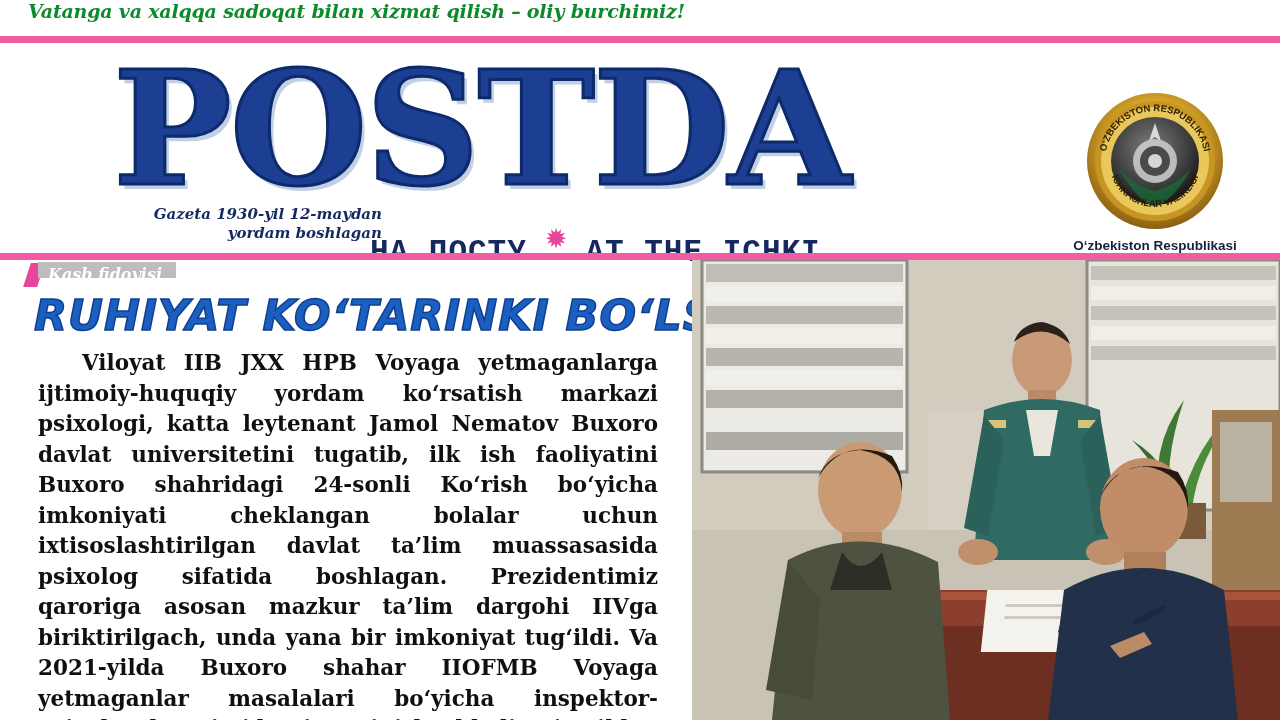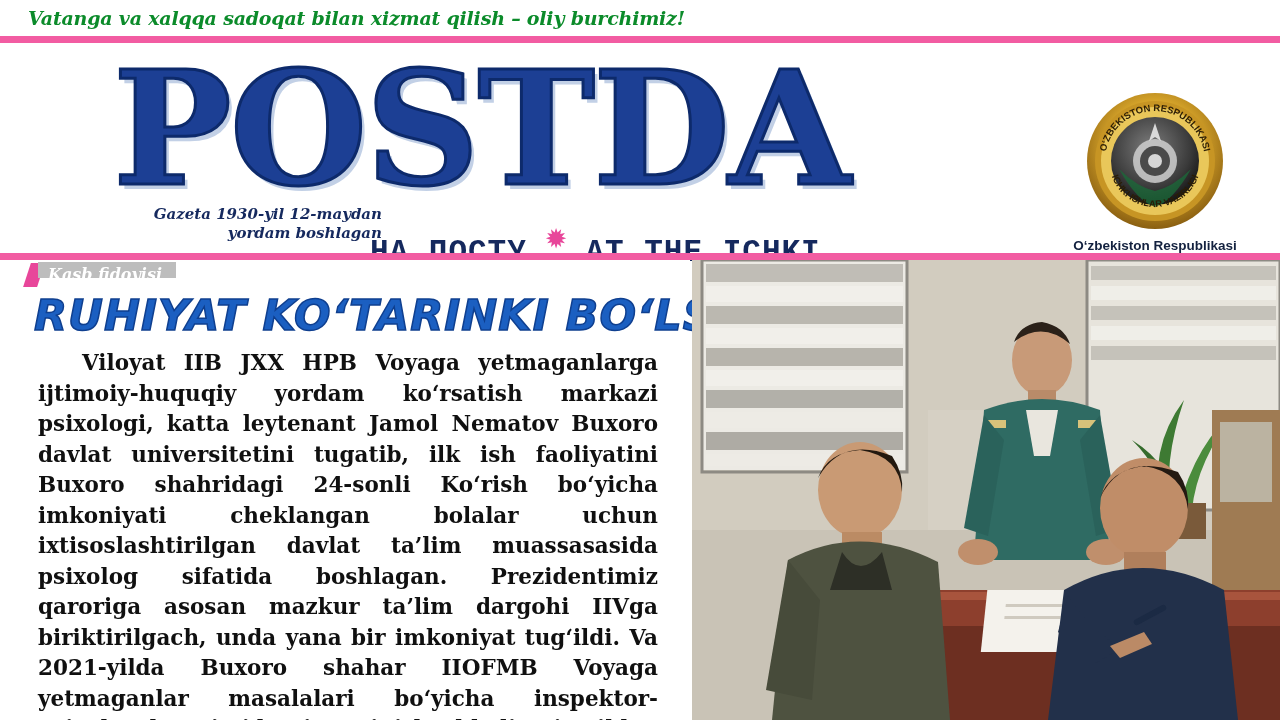--- a/index.html
+++ b/index.html
@@ -16,21 +16,21 @@
   }
 
   
   .slogan-bar {
     position: absolute;
     left: 0; top: 0;
     width: 1134px;
     height: 36px;
     background: #ffffff;
     display: flex;
-    align-items: center;
+    align-items: flex-start;
     border-radius: 11px;
   }
   .slogan-text {
     margin-left: 28px;
     color: #0b8b2a;
     font-family: "DejaVu Serif", serif;
     font-weight: bold;
     font-style: italic;
     font-size: 19px;
     letter-spacing: -0.2px;

